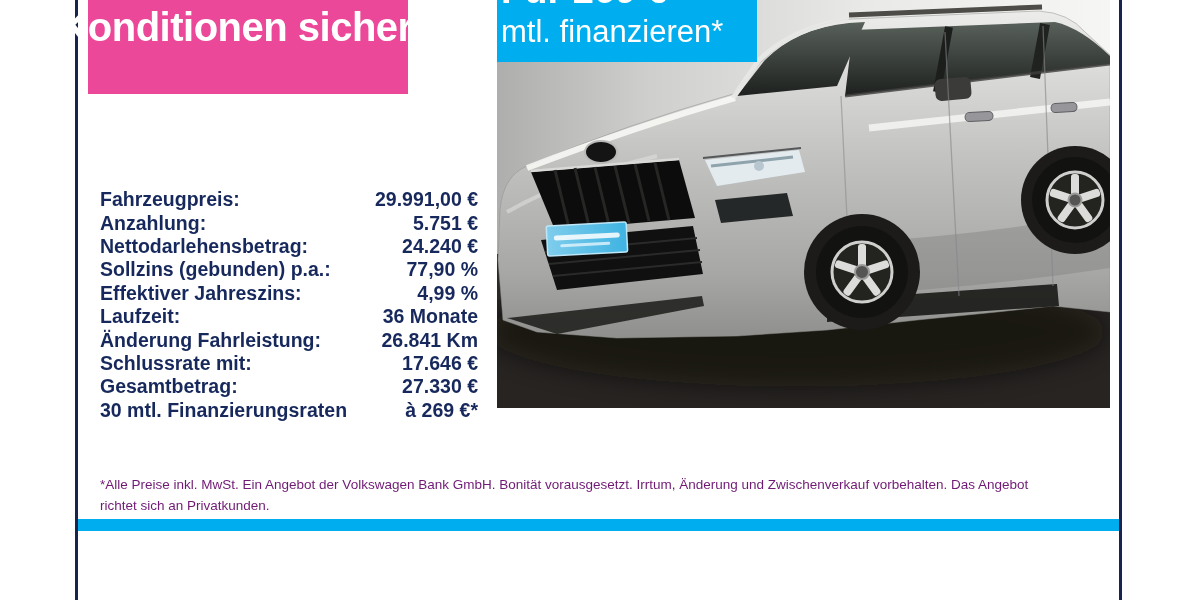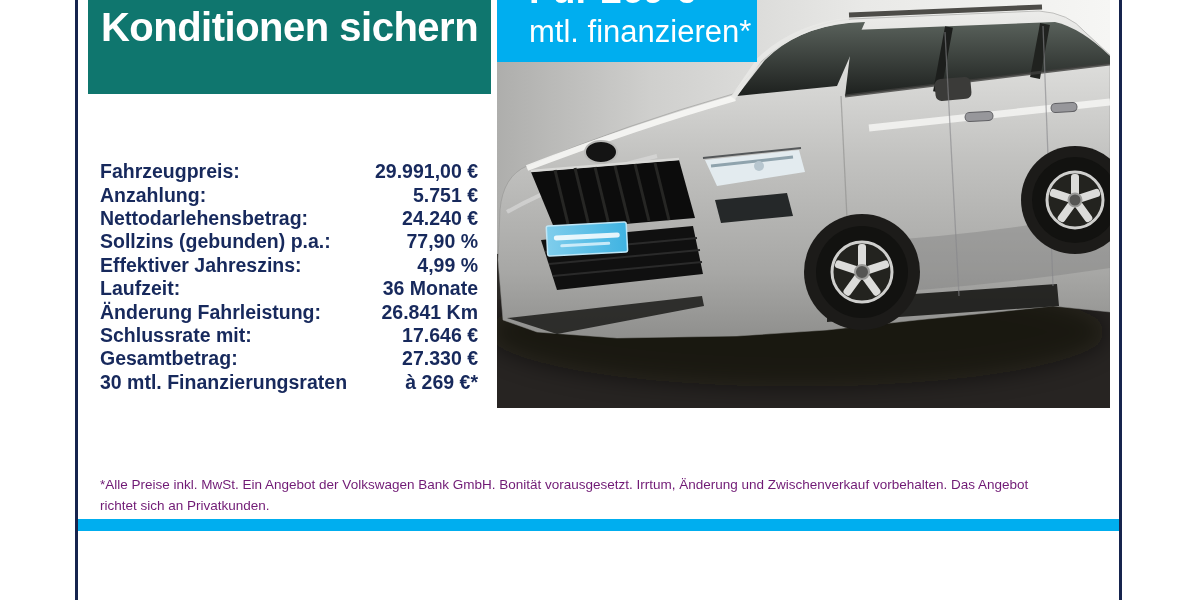--- a/index.html
+++ b/index.html
@@ -7,41 +7,41 @@
     position:relative;width:1200px;height:600px;overflow:hidden;background:#ffffff;
     font-family:"Liberation Sans",sans-serif;
   }
   
   .vline{position:absolute;top:0;width:3px;height:600px;background:#16244e;}
   .vline.left{left:75px;}
   .vline.right{left:1119px;}
 
   
   .banner-left{
-    position:absolute;left:88px;top:0;width:403px;height:94px;background:#0f766e;
+    position:absolute;left:88px;top:0;width:320px;height:94px;background:#ec4899;
     display:flex;justify-content:center;align-items:flex-start;
   }
   .banner-left .headline{
     color:#ffffff;font-weight:bold;font-size:40px;line-height:54px;letter-spacing:-0.5px;white-space:nowrap;
   }
 
   
   .photo{position:absolute;left:497px;top:0;width:613px;height:408px;overflow:hidden;background:#d8d8d6;}
   .photo svg{display:block;width:613px;height:408px;}
 
   
   .banner-right{
     position:absolute;left:0;top:0;width:260px;height:62px;background:#00aeef;
-    padding-left:32px;box-sizing:border-box;overflow:hidden;z-index:5;color:#fff;
+    padding-left:4px;box-sizing:border-box;overflow:hidden;z-index:5;color:#fff;
   }
   .price-top{font-weight:bold;font-size:38px;line-height:40px;margin-top:-30px;white-space:nowrap;}
   .price-bottom{font-weight:normal;font-size:31px;line-height:44px;white-space:nowrap;}
 
   
-  .finance-table{position:absolute;left:100px;top:160px;width:378px;}
+  .finance-table{position:absolute;left:100px;top:188px;width:378px;}
   .frow{display:flex;justify-content:space-between;height:23.4px;align-items:center;}
   .flabel,.fvalue{color:#17295c;font-weight:bold;font-size:19.5px;white-space:nowrap;}
   .fvalue{text-align:right;margin-left:24px;}
 
   
   .disclaimer{position:absolute;left:100px;top:474px;width:990px;color:#701a75;font-size:13.5px;line-height:21px;}
 
   
   .cyan-bar{position:absolute;left:78px;top:519px;width:1041px;height:12px;background:#00aeef;}
   .footer{position:absolute;left:0;top:531px;width:1200px;height:69px;}

